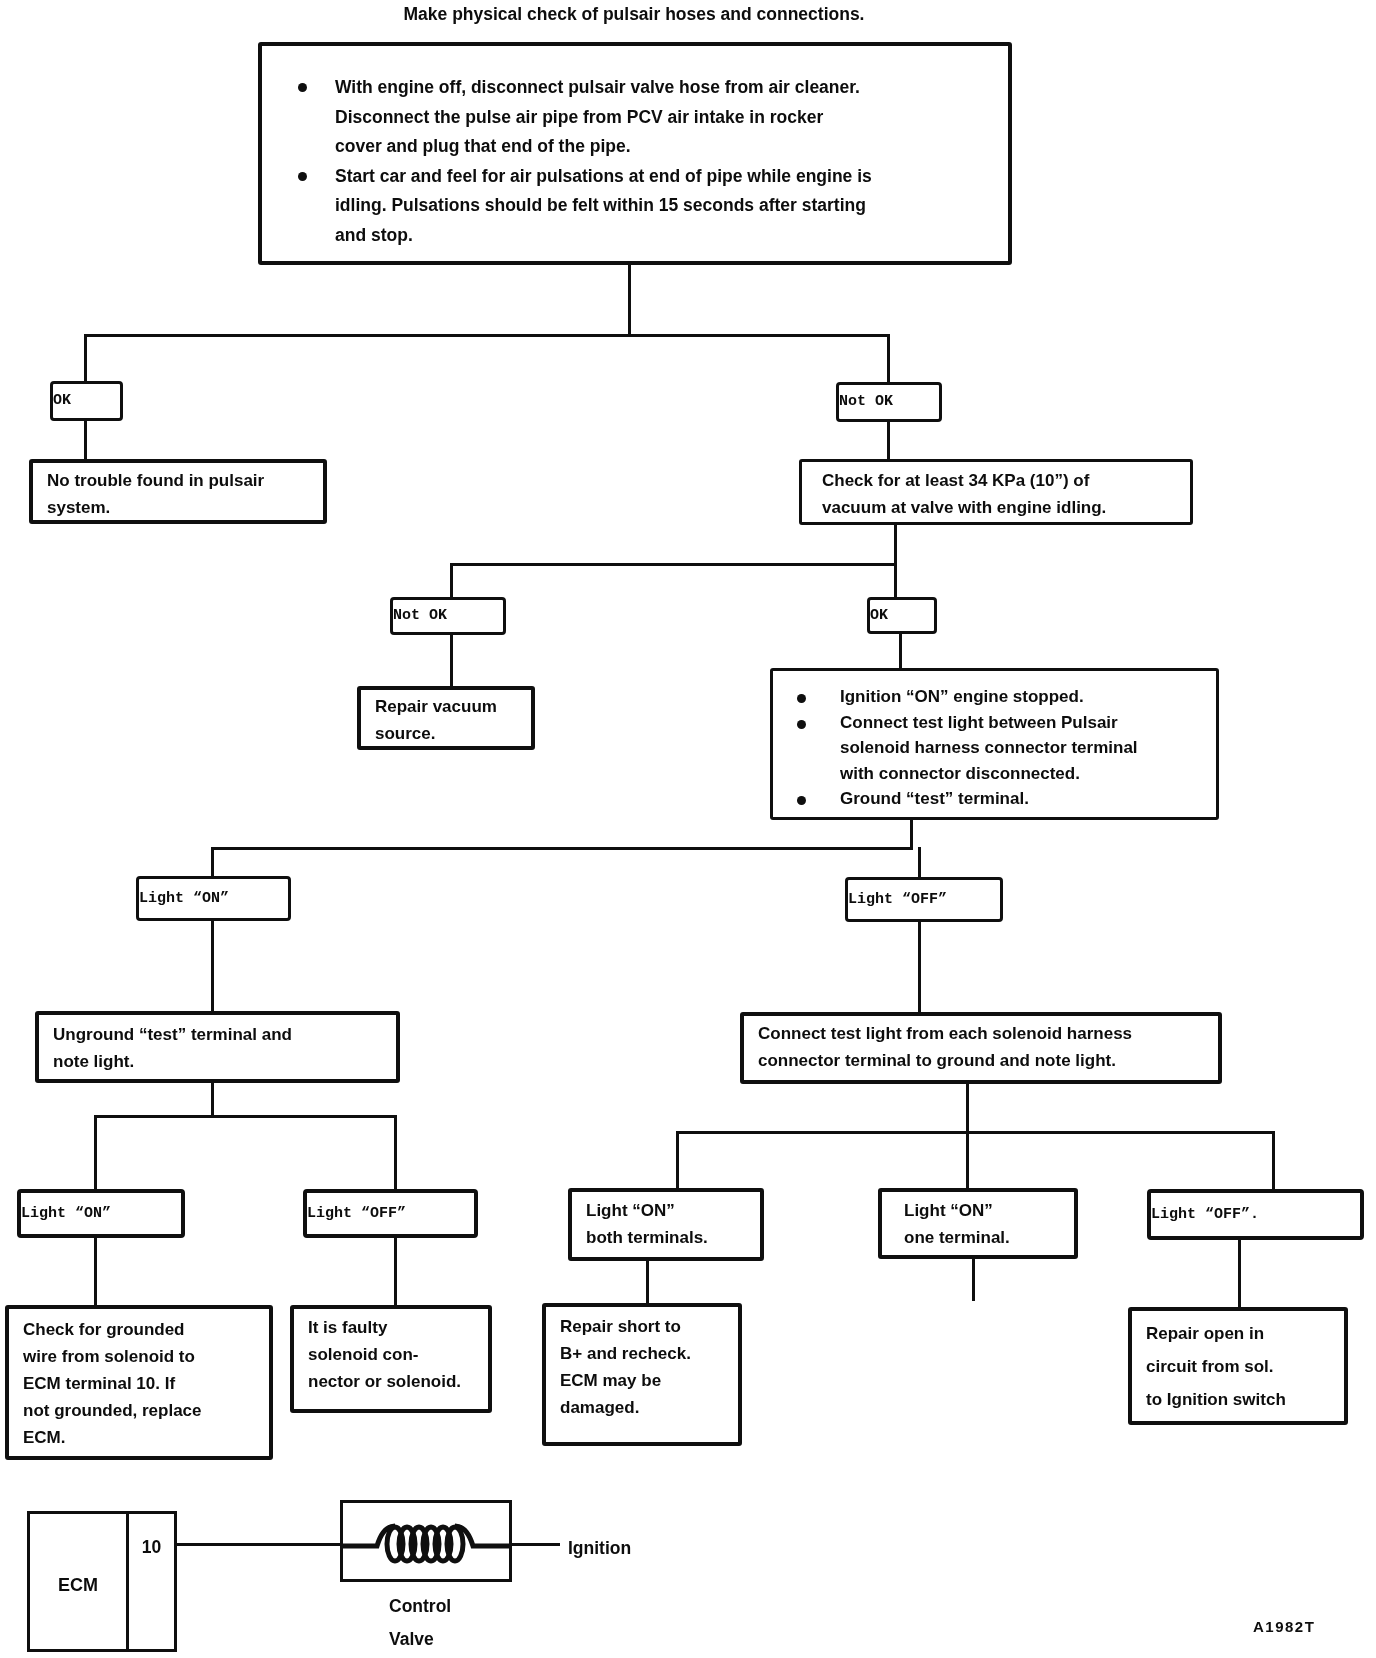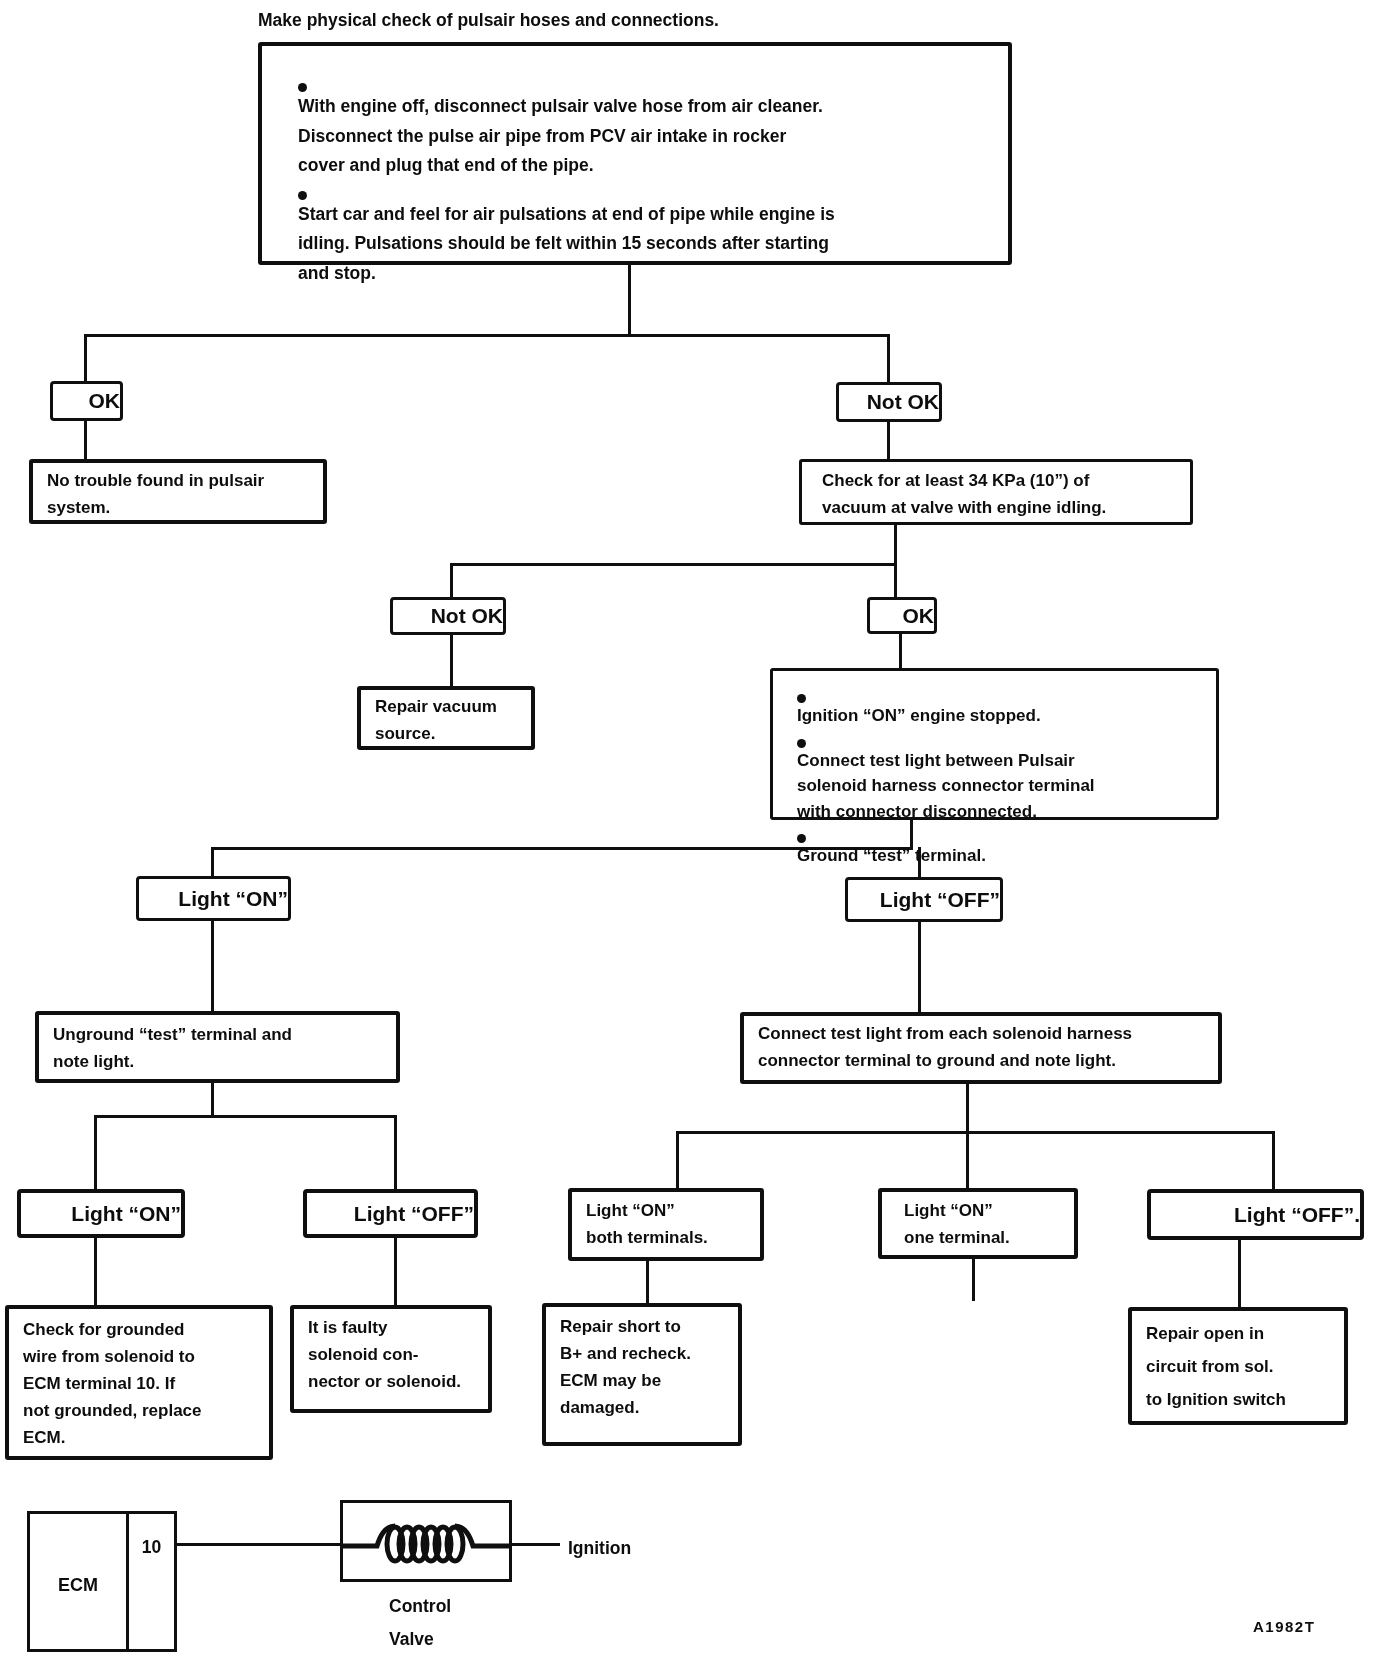--- a/index.html
+++ b/index.html
@@ -2,35 +2,35 @@
 <html><head>
 <meta charset="utf-8">
 <style>
   html,body{margin:0;padding:0;background:#ffffff;}
   .canvas{
     position:relative;width:1376px;height:1658px;background:#ffffff;
     font-family:"Liberation Sans",sans-serif;color:#0d0d0d;font-weight:600;
     overflow:hidden;
   }
   .title{
-    position:absolute;left:258px;top:8px;width:752px;
+    position:absolute;left:258px;top:2px;width:752px;text-align:center;
     font-size:17.5px;line-height:24px;white-space:pre-line;
   }
   .box{
     position:absolute;box-sizing:border-box;border:4px solid #0f0f0f;
     background:#ffffff;font-size:17px;line-height:27px;border-radius:3px;
   }
   .box .txt{white-space:pre-line;display:block;padding:8px 12px 0 14px;}
   .label{
-    border-width:3px;display:flex;align-items:center;justify-content:flex-end;
-    white-space:nowrap;font-size:21px;border-radius:4px;line-height:20px;
+    border-width:3px;display:flex;align-items:center;justify-content:flex-start;
+    white-space:nowrap;font-size:15px;border-radius:4px;line-height:20px;font-family:Liberation Mono, monospace;
   }
   .label .txt{padding:0;white-space:nowrap;}
   .ln{position:absolute;background:#0f0f0f;}
-  .brow{display:flex;align-items:flex-start;flex-direction:column;}
+  .brow{display:flex;align-items:flex-start;}
   .bdot{flex:0 0 9px;width:9px;height:9px;border-radius:50%;background:#0f0f0f;margin:10px 28px 0 0;}
   .btext{white-space:pre-line;}
   .top-bullets{padding:27px 26px 0 36px;font-size:17.5px;}
   .top-bullets .btext{line-height:29.5px;}
   .ign-bullets{padding:13px 14px 0 24px;font-size:17px;}
   .ign-bullets .btext{line-height:25.5px;}
   .ign-bullets .bdot{margin-right:34px;}
   .schem-label{position:absolute;font-size:17.5px;white-space:pre-line;line-height:33px;}
   .code{position:absolute;font-size:15px;font-weight:700;letter-spacing:1.5px;margin-top:18px;}
   svg{display:block;}

